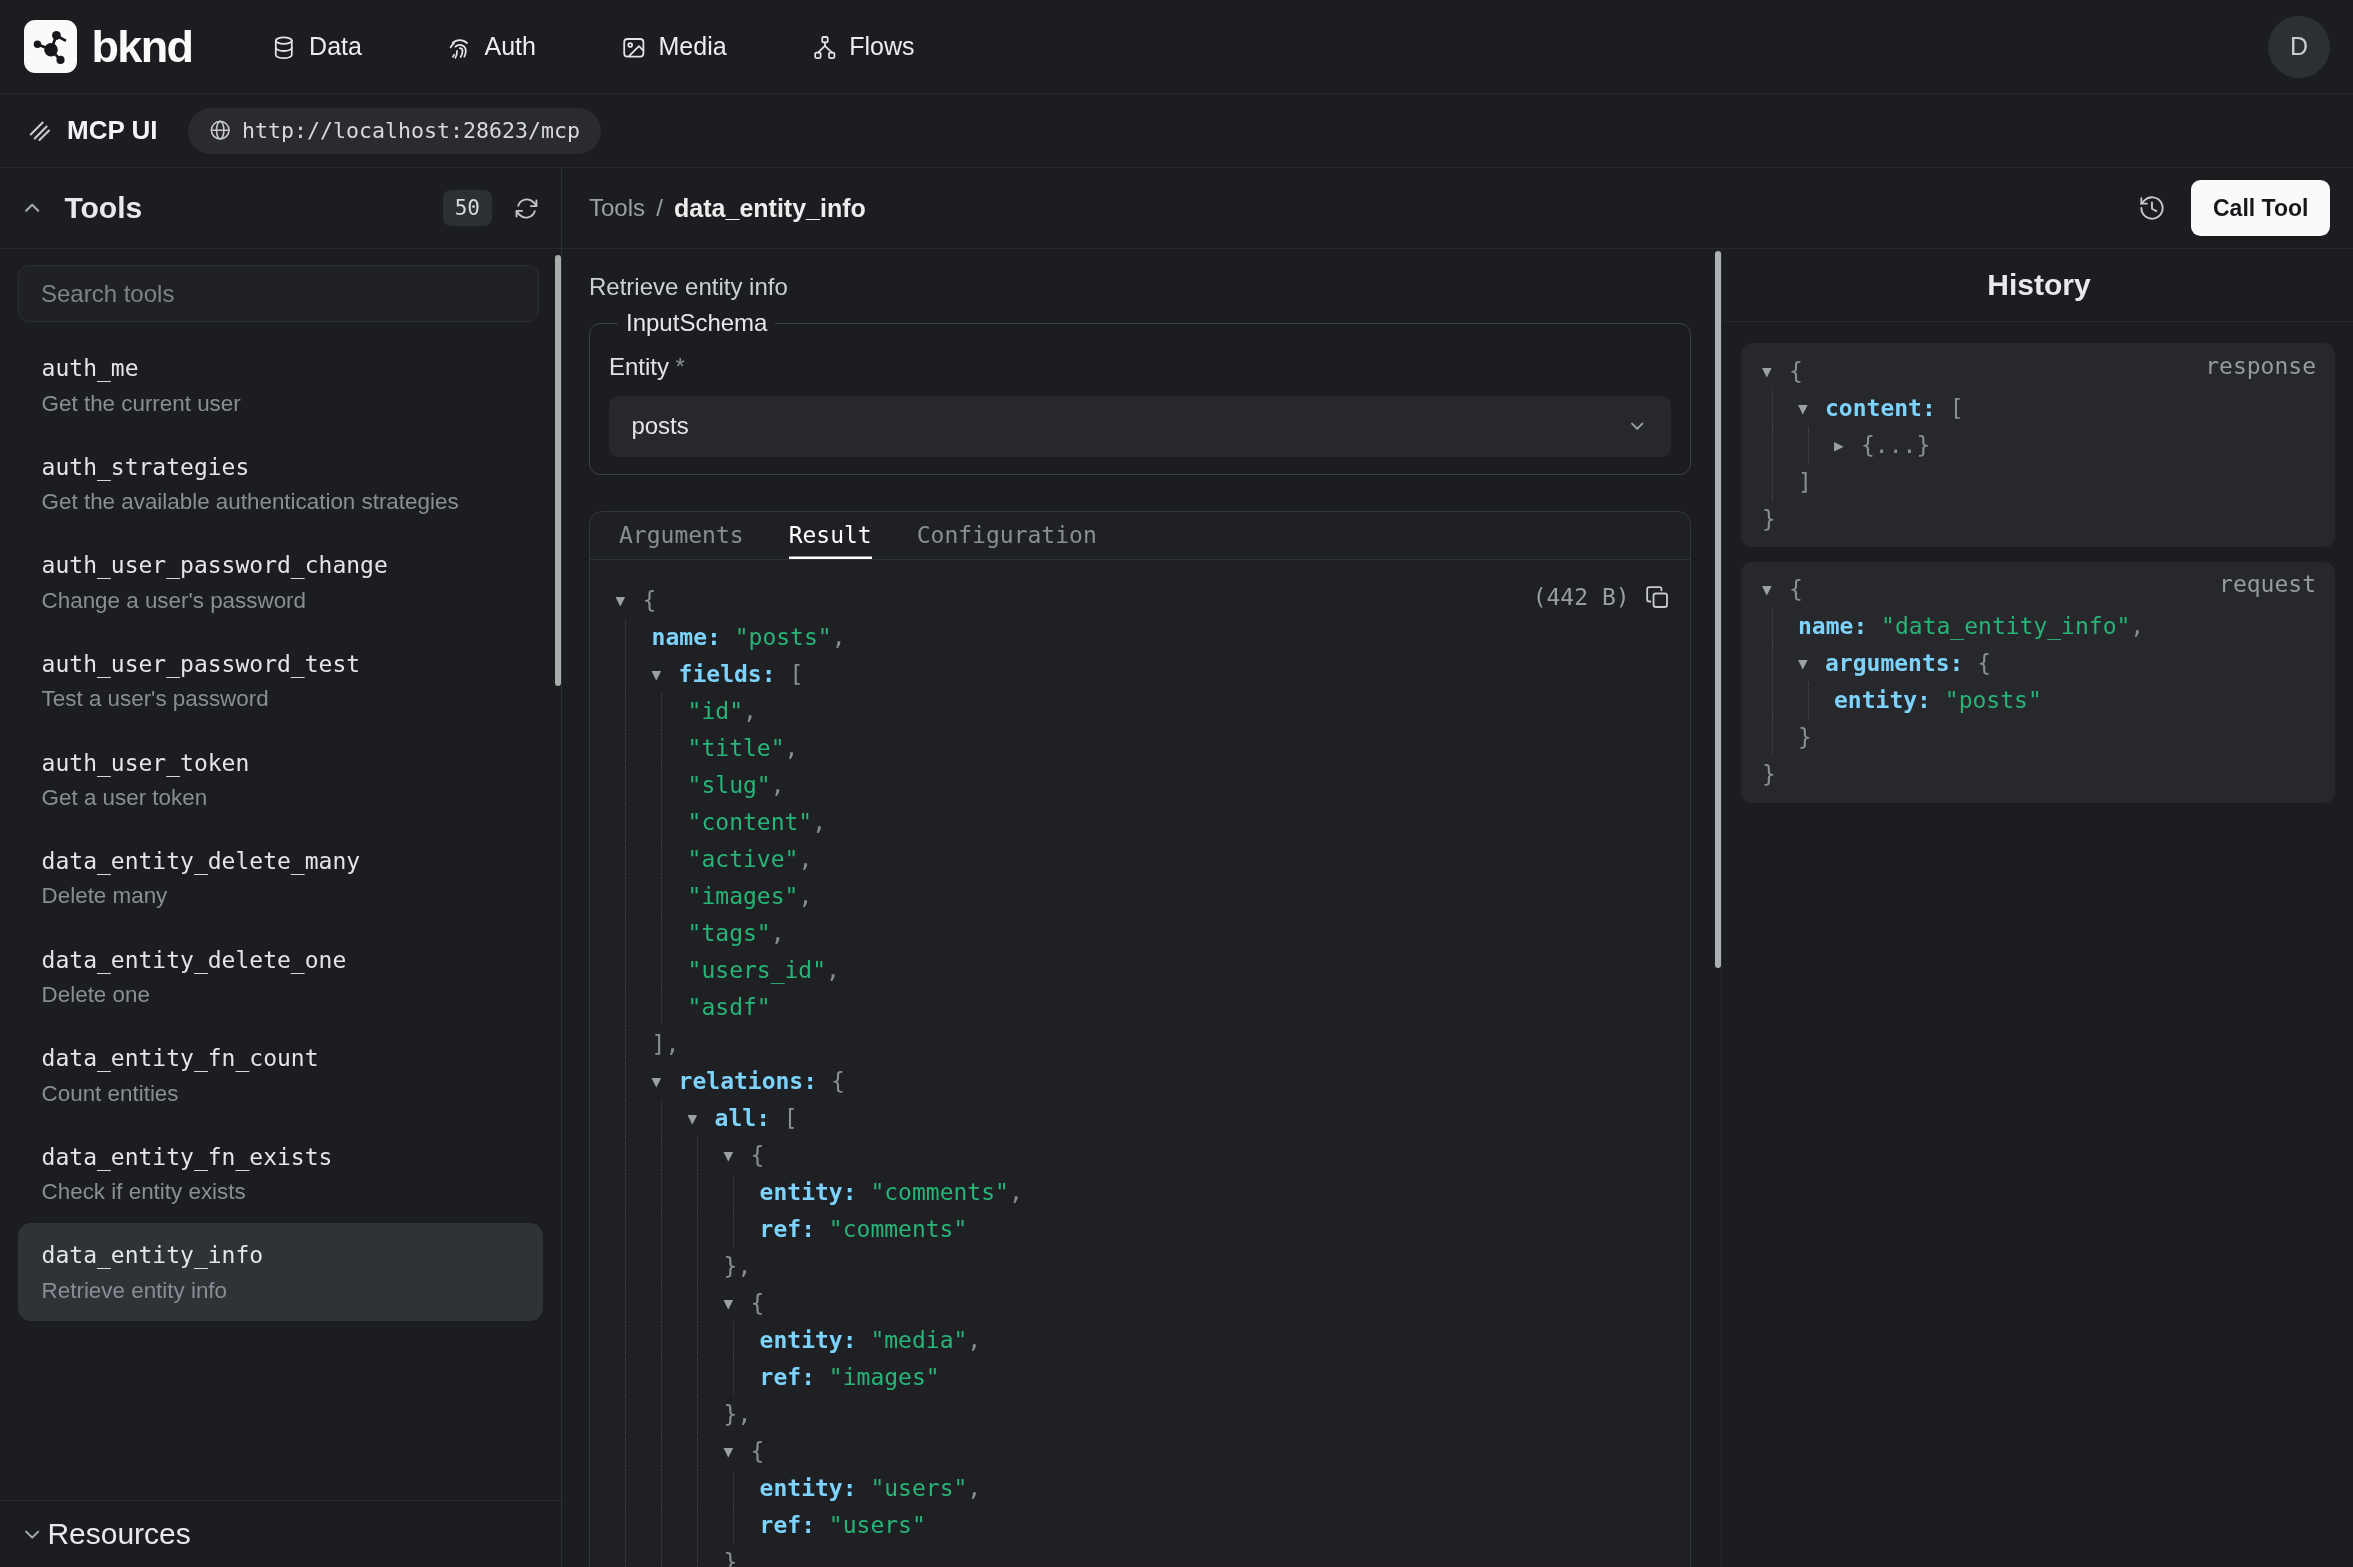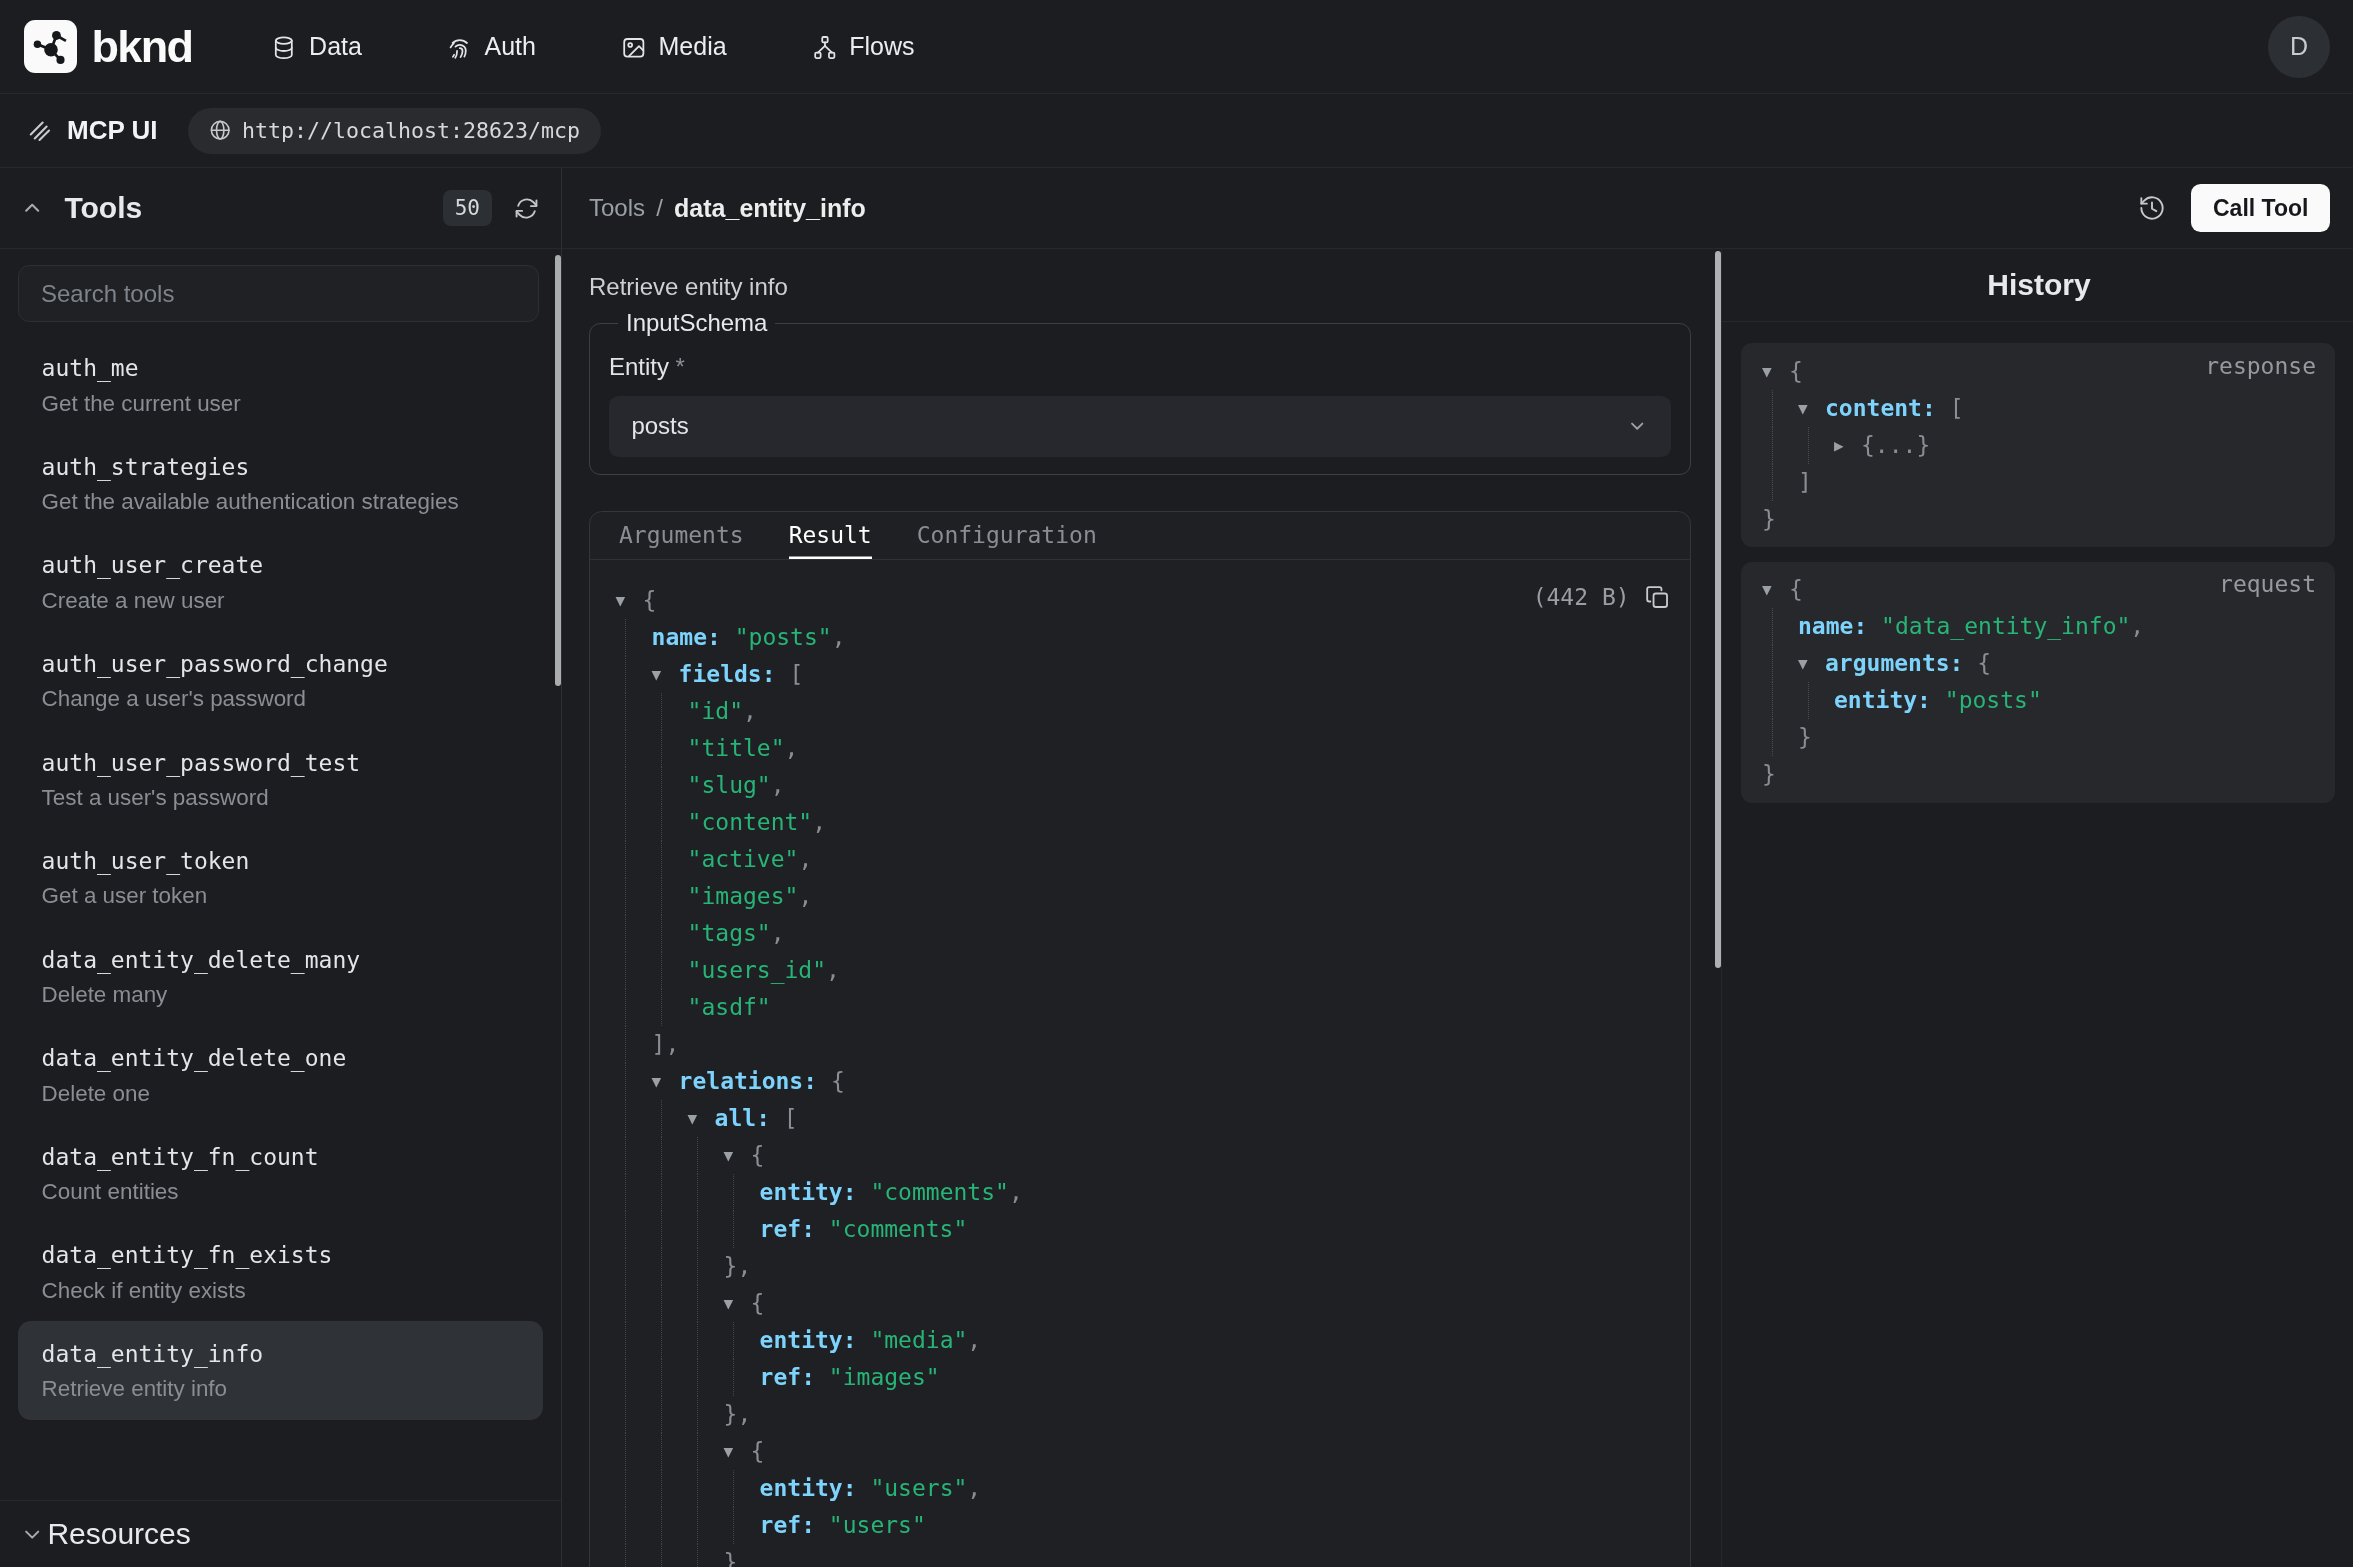--- a/index.html
+++ b/index.html
@@ -71,21 +71,21 @@
   
   .right-region { flex:1; display:flex; flex-direction:column; }
   .main-header { height:81px; flex:none; display:flex; align-items:center;
                  padding:0 24px 0 27px; border-bottom:0.8px solid #26282c; }
   .crumb-section { font-size:24px; color:#9aa0a6; cursor:pointer; }
   .crumb-sep { font-size:24px; color:#9aa0a6; margin:0 11.2px; }
   .crumb-current { font-size:25px; font-weight:bold; color:#eceded; }
   .header-actions { margin-left:auto; display:flex; align-items:center; gap:24px; }
   .history-btn { color:#c6c8cb; cursor:pointer; }
   .call-tool-btn { background:#fafafa; color:#17181b; font-size:23px; font-weight:bold;
-                   border:none; border-radius:9.6px; height:48px; padding:0 21.6px;
+                   border:none; border-radius:9.6px; height:56px; padding:0 21.6px;
                    cursor:pointer; font-family:"Liberation Sans",sans-serif; }
 
   .content-row { flex:1; display:flex; position:relative; }
 
   
   .workspace { width:1159px; flex:none; padding-left:27px; }
   .tool-description { margin-top:24px; font-size:24px; color:#cdd0d3; }
   .schema-fieldset { margin-top:21.6px; width:1102px; height:152px;
                      border:0.8px solid #3c3f45; border-radius:11.2px; position:relative;
                      padding:0 19px; }
@@ -261,24 +261,20 @@
         <span>Search tools</span>
       </div>
       <div class="tool-list" id="tool-list">
           <div class="tool-item">
             <div class="tool-name mono">auth_me</div>
             <div class="tool-desc">Get the current user</div>
           </div>
           <div class="tool-item">
             <div class="tool-name mono">auth_strategies</div>
             <div class="tool-desc">Get the available authentication strategies</div>
-          </div>
-          <div class="tool-item">
-            <div class="tool-name mono">auth_user_create</div>
-            <div class="tool-desc">Create a new user</div>
           </div>
           <div class="tool-item">
             <div class="tool-name mono">auth_user_password_change</div>
             <div class="tool-desc">Change a user's password</div>
           </div>
           <div class="tool-item">
             <div class="tool-name mono">auth_user_password_test</div>
             <div class="tool-desc">Test a user's password</div>
           </div>
           <div class="tool-item">

